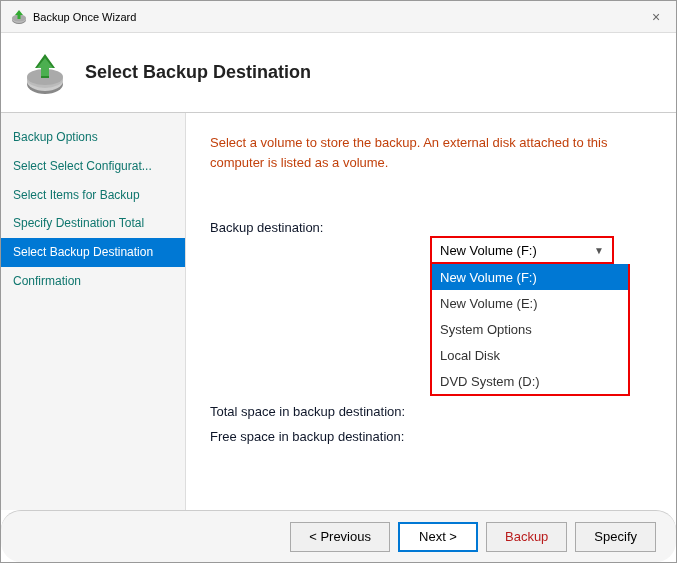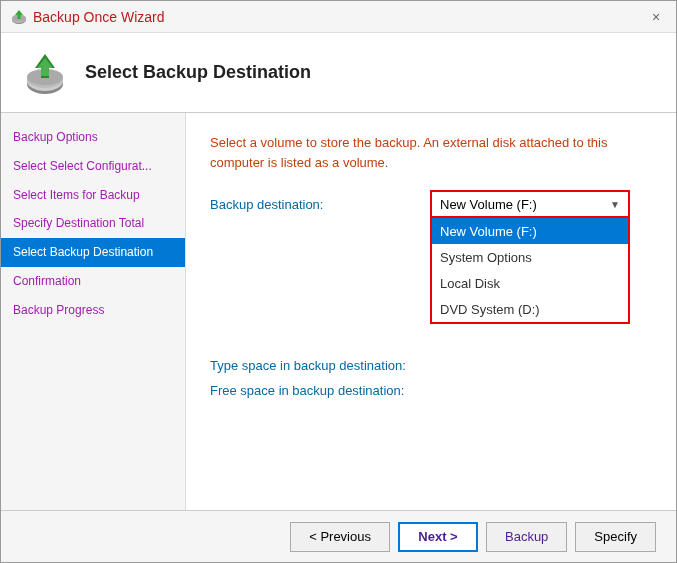--- a/index.html
+++ b/index.html
@@ -38,22 +38,22 @@
       gap: 6px;
     }
     .title-bar-icon {
       width: 16px;
       height: 16px;
       display: flex;
       align-items: center;
       justify-content: center;
     }
     .title-bar-title {
-      font-size: 14px;
-      color: #b91c1c;
+      font-size: 11px;
+      color: #000000;
     }
     .title-bar-close {
       width: 20px;
       height: 20px;
       display: flex;
       align-items: center;
       justify-content: center;
       cursor: pointer;
       font-size: 14px;
       color: #666;
@@ -89,21 +89,21 @@
     .sidebar {
       width: 185px;
       background: #f5f5f5;
       border-right: 1px solid #ddd;
       padding: 10px 0;
       flex-shrink: 0;
     }
     .sidebar-item {
       padding: 6px 12px;
       font-size: 12px;
-      color: #a21caf;
+      color: #0f766e;
       cursor: default;
       line-height: 1.4;
     }
     .sidebar-item.active {
       background: #0078d4;
       color: #fff;
     }
 
     .main-content {
       flex: 1;
@@ -120,26 +120,27 @@
     }
     .form-row {
       display: flex;
       align-items: center;
       margin-bottom: 10px;
       position: relative;
     }
     .form-label {
       width: 220px;
       font-size: 13px;
-      color: #0369a1;
+      color: #0f172a;
       flex-shrink: 0;
     }
     .dropdown-container {
       position: relative;
-      width: 200px;
+      width: 184px;
+      margin-top: 46px;
     }
     .dropdown-selected {
       border: 2px solid #e00;
       background: #fff;
       padding: 4px 8px;
       display: flex;
       align-items: center;
       justify-content: space-between;
       cursor: pointer;
       height: 28px;
@@ -179,41 +180,42 @@
 
     .footer {
       border-top: 1px solid #ccc;
       padding: 10px 20px;
       display: flex;
       justify-content: flex-end;
       align-items: center;
       gap: 8px;
       background: #f5f5f5;
       height: 52px;
+      border-radius: 20px;
     }
     .btn {
       padding: 6px 18px;
       font-size: 13px;
       border: 1px solid #aaa;
       background: #f0f0f0;
       cursor: pointer;
       min-width: 80px;
       height: 30px;
       display: flex;
       align-items: center;
       justify-content: center;
     }
     .btn.primary {
       background: #fff;
       border: 2px solid #0078d4;
-      color: #4c1d95;
-      font-weight: 700;
+      color: #000000;
+      font-weight: 400;
     }
     .btn.disabled {
-      color: #4c1d95;
+      color: #b91c1c;
       cursor: default;
     }
   </style>
 </head>
 <body>
 
 <div class="window">
 
   <div class="title-bar">
     <div class="title-bar-left">
@@ -248,44 +250,44 @@
 
   <div class="body-area">
 
     <div class="sidebar">
       <div class="sidebar-item">Backup Options</div>
       <div class="sidebar-item">Select Select Configurat...</div>
       <div class="sidebar-item">Select Items for Backup</div>
       <div class="sidebar-item">Specify Destination Total</div>
       <div class="sidebar-item active">Select Backup Destination</div>
       <div class="sidebar-item">Confirmation</div>
-      <div class="sidebar-item">Backup Progress</div>
     </div>
 
     <div class="main-content">
       <p class="description">Select a volume to store the backup. An external disk attached to this computer is listed as a volume.</p>
 
       <div class="form-row">
         <span class="form-label">Backup destination:</span>
         <div class="dropdown-container">
           <div class="dropdown-selected">
             <span>New Volume (F:)</span>
             <span class="dropdown-arrow">▼</span>
           </div>
           <div class="dropdown-list">
             <div class="dropdown-option selected">New Volume (F:)</div>
+            <div class="dropdown-option">New Volume (E:)</div>
             <div class="dropdown-option">System Options</div>
             <div class="dropdown-option">Local Disk</div>
             <div class="dropdown-option">DVD System (D:)</div>
           </div>
         </div>
       </div>
 
       <div class="form-row" style="margin-top: 140px;">
-        <span class="form-label">Type space in backup destination:</span>
+        <span class="form-label">Total space in backup destination:</span>
         <span class="form-value"></span>
       </div>
 
       <div class="form-row">
         <span class="form-label">Free space in backup destination:</span>
         <span class="form-value"></span>
       </div>
     </div>
   </div>
 

